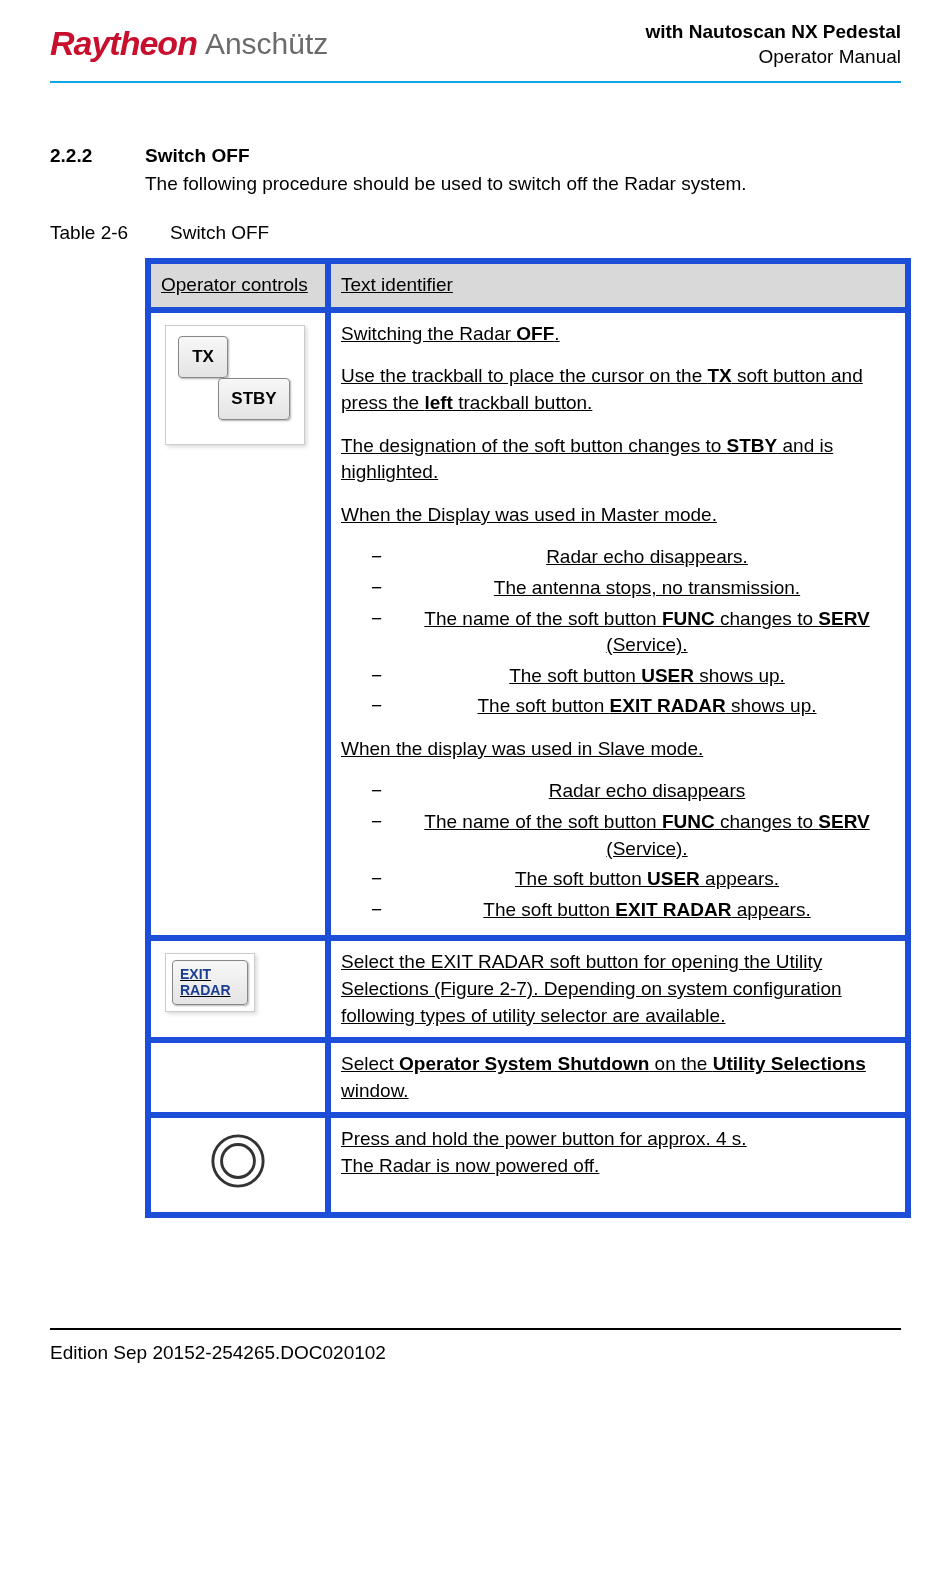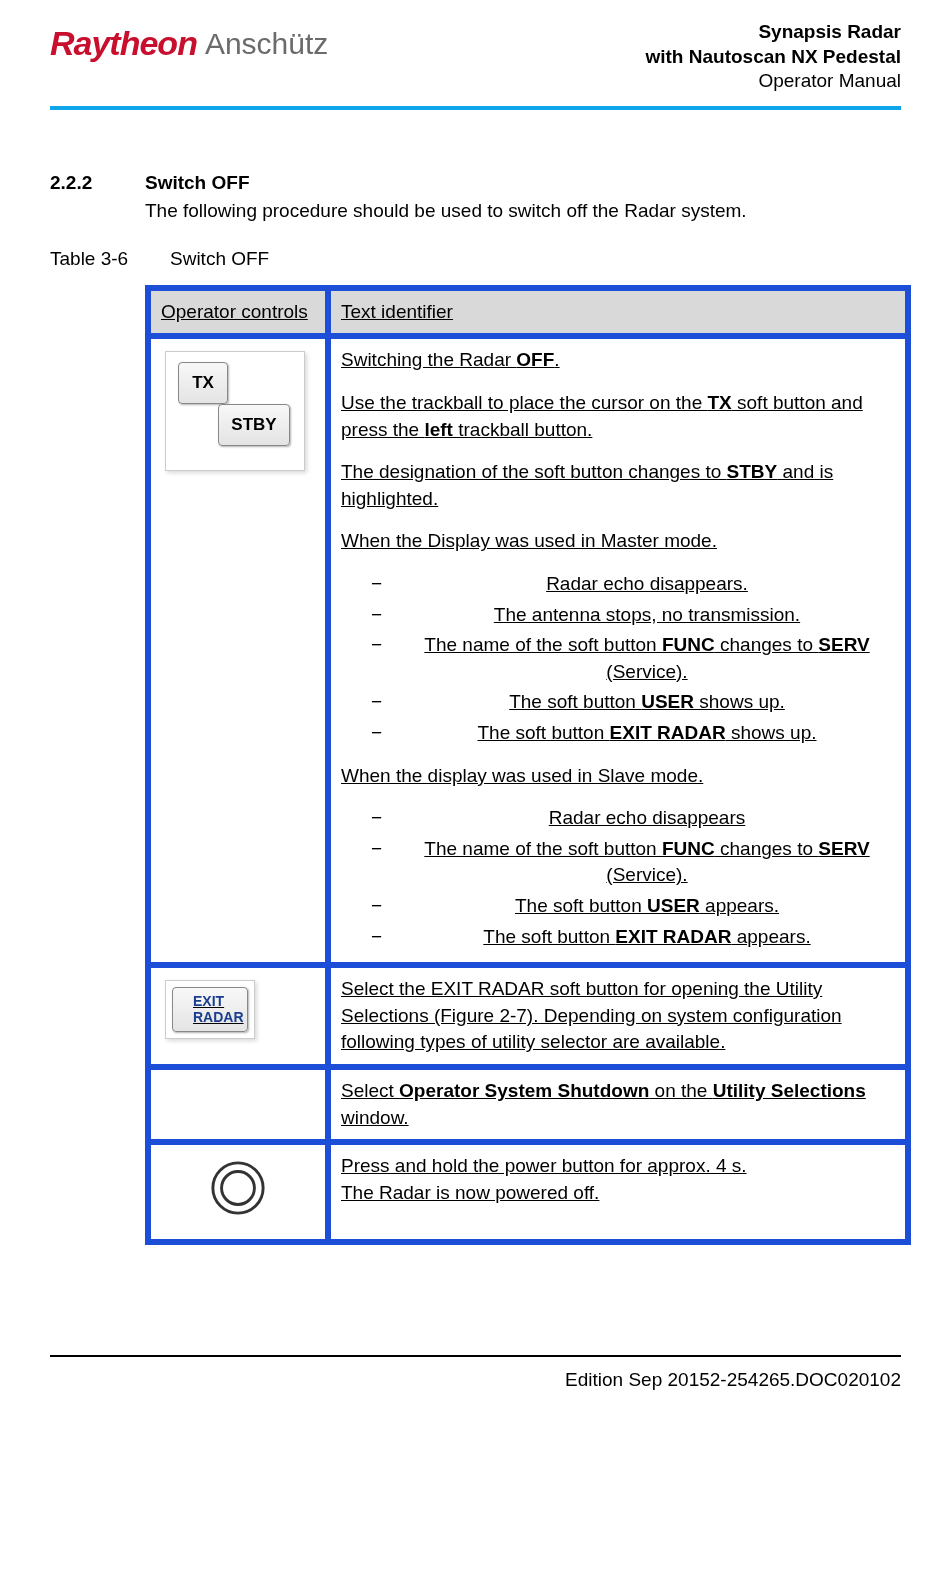--- a/index.html
+++ b/index.html
@@ -11,21 +11,21 @@
       background: #fff;
       width: 951px;
       margin: 0 auto;
       padding: 20px 50px 30px 50px;
     }
     .header {
       display: flex;
       justify-content: space-between;
       align-items: flex-start;
       padding-bottom: 12px;
-      border-bottom: 4px solid #0ea5e9;
+      border-bottom: 2px solid #0ea5e9;
       margin-bottom: 60px;
     }
     .logo-block {
       display: flex;
       align-items: center;
       gap: 8px;
     }
     .logo-raytheon {
       font-family: Arial, sans-serif;
       font-weight: bold;
@@ -132,63 +132,62 @@
       margin:4px;
     }
     .exitbtn {
       background: linear-gradient(#f8f8f8, #e4e4e4);
       border: 1px solid #888;
       border-radius: 4px;
       font-weight: bold;
       font-size: 14px;
       color:#1a3d8f;
       text-align:left;
-      padding: 6px 20px;
+      padding: 6px 7px;
       line-height:1.1;
       box-shadow: 1px 1px 2px rgba(0,0,0,0.3);
     }
 
     .powerbtn {
       width: 58px; height: 58px;
       margin: 6px auto;
     }
 
     .footer {
       border-top: 2px solid #000;
       margin-top: 110px;
       padding-top: 10px;
       display: flex;
-      justify-content: flex-end;
+      justify-content: flex-start;
       font-size: 19px;
     }
     b { font-weight: bold; }
   </style>
 </head>
 <body>
 
 <div class="header">
   <div class="logo-block">
     <span class="logo-raytheon">Raytheon</span>
     <span class="logo-anschutz">Anschütz</span>
   </div>
   <div class="header-right">
-    <div class="line1">Synapsis Radar</div>
     <div class="line2">with Nautoscan NX Pedestal</div>
     <div class="line3">Operator Manual</div>
   </div>
 </div>
 
 <div class="section-row">
   <div class="section-num">2.2.2</div>
   <div class="section-title">Switch OFF</div>
 </div>
 <div class="section-intro">The following procedure should be used to switch off the Radar system.</div>
 
 <div class="table-caption-row">
-  <div class="table-caption-num">Table 3-6</div>
+  <div class="table-caption-num">Table 2-6</div>
   <div>Switch OFF</div>
 </div>
 
 <table class="proc">
   <colgroup>
       <col class="c1">
       <col class="c2">
     </colgroup>
   <tbody>
       <tr>

